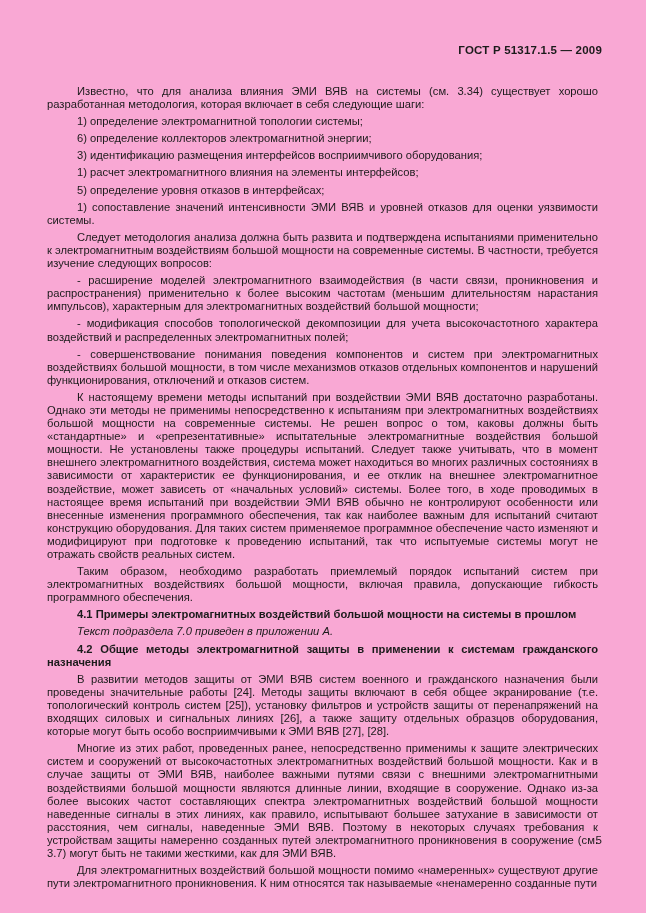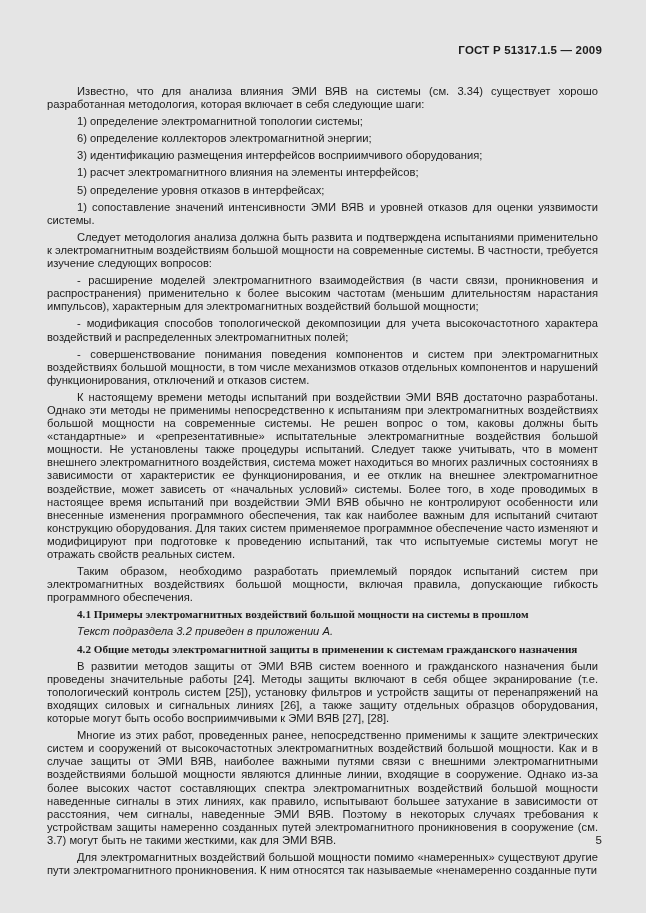--- a/index.html
+++ b/index.html
@@ -4,21 +4,21 @@
 <style>
   html, body {
     margin: 0;
     padding: 0;
     background: #ffffff;
   }
   .page {
     position: relative;
     width: 646px;
     height: 913px;
-    background: #e5e5e5;
+    background: #f9a8d4;
     font-family: "Liberation Sans", sans-serif;
     color: #1b1b1b;
     overflow: hidden;
   }
   .doc-header {
     position: absolute;
     top: 44px;
     left: 43px;
     width: 559px;
     text-align: right;
@@ -34,21 +34,20 @@
     font-size: 11.2px;
     line-height: 13.1px;
     text-align: justify;
   }
   .content .block {
     margin: 4px;
     text-indent: 30px;
   }
   .content .heading {
     font-weight: bold;
-    font-family: Liberation Serif, serif;
   }
   .content .note {
     font-style: italic;
   }
   .page-number {
     position: absolute;
     top: 834px;
     left: 43px;
     width: 559px;
     text-align: right;
@@ -70,21 +69,21 @@
     <p class="block list-item">1) расчет электромагнитного влияния на элементы интерфейсов;</p>
     <p class="block list-item">5) определение уровня отказов в интерфейсах;</p>
     <p class="block list-item">1) сопоставление значений интенсивности ЭМИ ВЯВ и уровней отказов для оценки уязвимости системы.</p>
     <p class="block paragraph">Следует методология анализа должна быть развита и подтверждена испытаниями применительно к электромагнитным воздействиям большой мощности на современные системы. В частности, требуется изучение следующих вопросов:</p>
     <p class="block list-item">- расширение моделей электромагнитного взаимодействия (в части связи, проникновения и распространения) применительно к более высоким частотам (меньшим длительностям нарастания импульсов), характерным для электромагнитных воздействий большой мощности;</p>
     <p class="block list-item">- модификация способов топологической декомпозиции для учета высокочастотного характера воздействий и распределенных электромагнитных полей;</p>
     <p class="block list-item">- совершенствование понимания поведения компонентов и систем при электромагнитных воздействиях большой мощности, в том числе механизмов отказов отдельных компонентов и нарушений функционирования, отключений и отказов систем.</p>
     <p class="block paragraph">К настоящему времени методы испытаний при воздействии ЭМИ ВЯВ достаточно разработаны. Однако эти методы не применимы непосредственно к испытаниям при электромагнитных воздействиях большой мощности на современные системы. Не решен вопрос о том, каковы должны быть «стандартные» и «репрезентативные» испытательные электромагнитные воздействия большой мощности. Не установлены также процедуры испытаний. Следует также учитывать, что в момент внешнего электромагнитного воздействия, система может находиться во многих различных состояниях в зависимости от характеристик ее функционирования, и ее отклик на внешнее электромагнитное воздействие, может зависеть от «начальных условий» системы. Более того, в ходе проводимых в настоящее время испытаний при воздействии ЭМИ ВЯВ обычно не контролируют особенности или внесенные изменения программного обеспечения, так как наиболее важным для испытаний считают конструкцию оборудования. Для таких систем применяемое программное обеспечение часто изменяют и модифицируют при подготовке к проведению испытаний, так что испытуемые системы могут не отражать свойств реальных систем.</p>
     <p class="block paragraph">Таким образом, необходимо разработать приемлемый порядок испытаний систем при электромагнитных воздействиях большой мощности, включая правила, допускающие гибкость программного обеспечения.</p>
     <p class="block heading">4.1 Примеры электромагнитных воздействий большой мощности на системы в прошлом</p>
-    <p class="block note">Текст подраздела 3.2 приведен в приложении А.</p>
+    <p class="block note">Текст подраздела 7.0 приведен в приложении А.</p>
     <p class="block heading">4.2 Общие методы электромагнитной защиты в применении к системам гражданского назначения</p>
     <p class="block paragraph">В развитии методов защиты от ЭМИ ВЯВ систем военного и гражданского назначения были проведены значительные работы [24]. Методы защиты включают в себя общее экранирование (т.е. топологический контроль систем [25]), установку фильтров и устройств защиты от перенапряжений на входящих силовых и сигнальных линиях [26], а также защиту отдельных образцов оборудования, которые могут быть особо восприимчивыми к ЭМИ ВЯВ [27], [28].</p>
     <p class="block paragraph">Многие из этих работ, проведенных ранее, непосредственно применимы к защите электрических систем и сооружений от высокочастотных электромагнитных воздействий большой мощности. Как и в случае защиты от ЭМИ ВЯВ, наиболее важными путями связи с внешними электромагнитными воздействиями большой мощности являются длинные линии, входящие в сооружение. Однако из-за более высоких частот составляющих спектра электромагнитных воздействий большой мощности наведенные сигналы в этих линиях, как правило, испытывают большее затухание в зависимости от расстояния, чем сигналы, наведенные ЭМИ ВЯВ. Поэтому в некоторых случаях требования к устройствам защиты намеренно созданных путей электромагнитного проникновения в сооружение (см. 3.7) могут быть не такими жесткими, как для ЭМИ ВЯВ.</p>
     <p class="block paragraph">Для электромагнитных воздействий большой мощности помимо «намеренных» существуют другие пути электромагнитного проникновения. К ним относятся так называемые «ненамеренно созданные пути</p>
   </div>
 
   <div class="page-number">5</div>
 
 </div>
 

